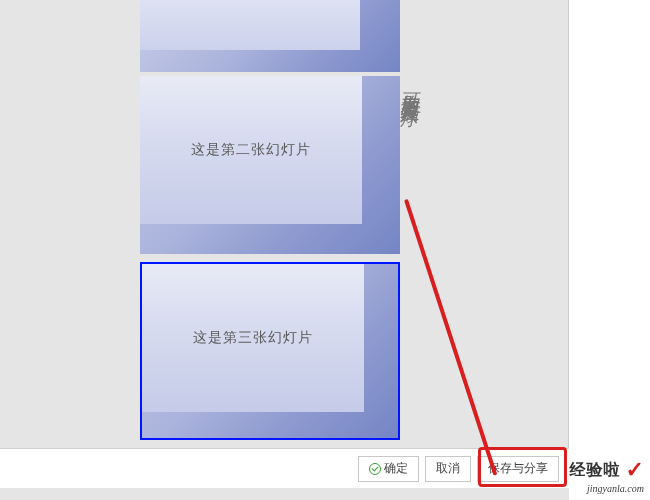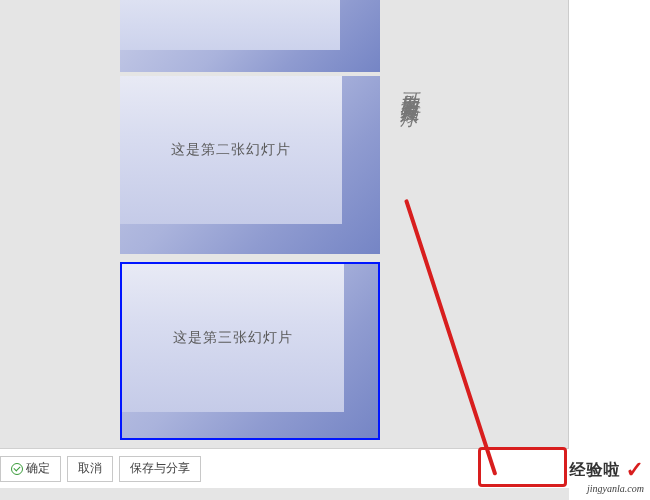--- a/index.html
+++ b/index.html
@@ -15,21 +15,21 @@
       position: absolute;
       left: 0;
       top: 0;
       width: 569px;
       height: 488px;
       background: #e5e5e5;
       border-right: 1px solid #ccc;
     }
     .slides-area {
       position: absolute;
-      left: 120px;
+      left: 140px;
       top: 0;
       width: 262px;
       height: 450px;
     }
     .slide {
       position: relative;
       width: 260px;
       height: 178px;
       margin-bottom: 4px;
       background: linear-gradient(135deg, #c8cde8 0%, #aab3dc 45%, #8f9bd0 70%, #7585c5 100%);
@@ -85,20 +85,21 @@
     .button-bar {
       position: absolute;
       bottom: 0;
       left: 0;
       width: 569px;
       height: 40px;
       background: #ffffff;
       border-top: 1px solid #d0d0d0;
       display: flex;
       align-items: center;
+      justify-content: flex-end;
       padding-right: 10px;
       gap: 6px;
     }
     .btn {
       height: 26px;
       padding: 0 10px;
       background: #fff;
       border: 1px solid #c8c8c8;
       font-size: 12px;
       color: #444;

